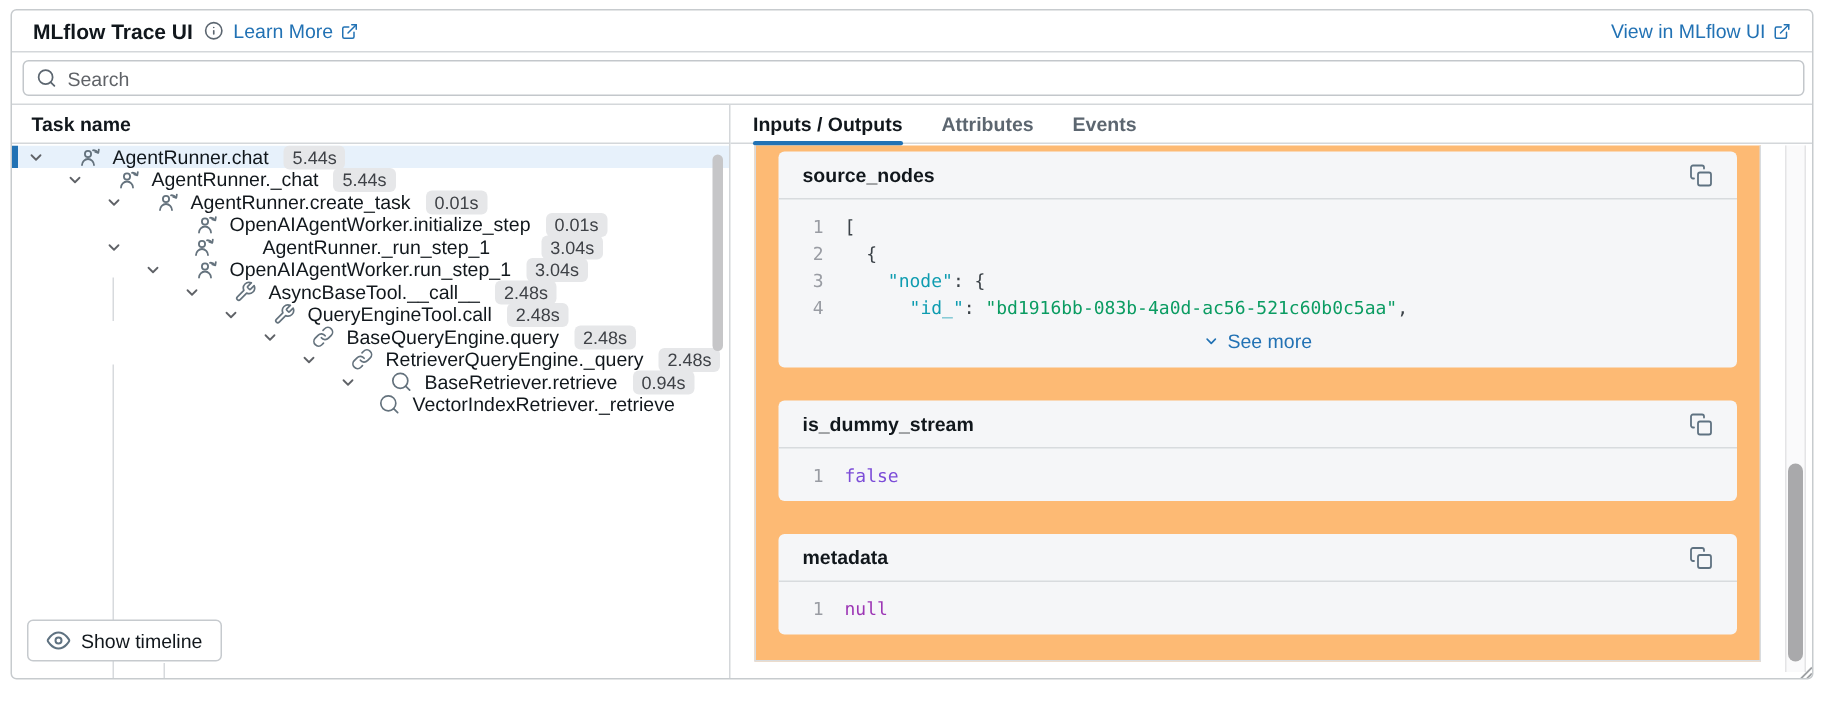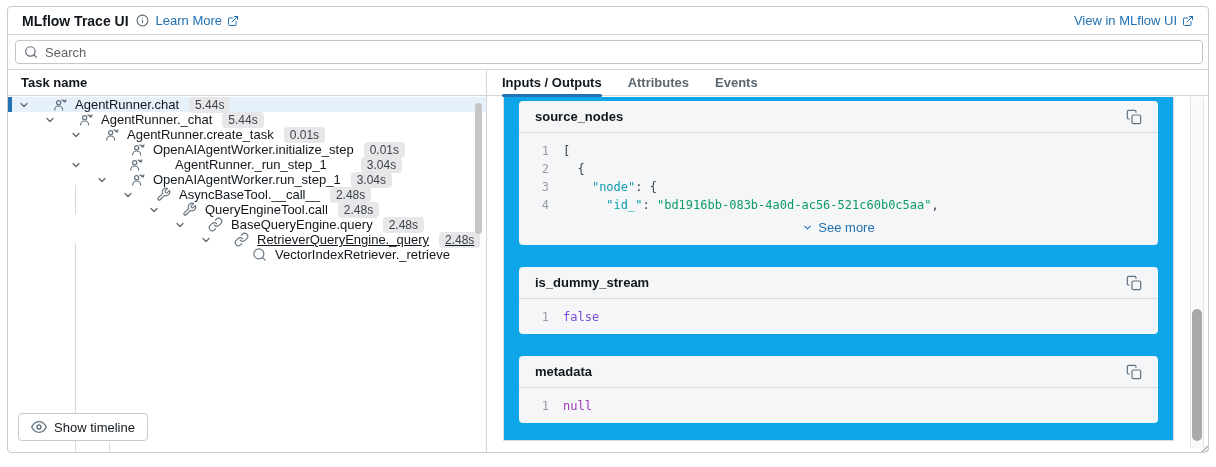--- a/index.html
+++ b/index.html
@@ -47,21 +47,21 @@
 
   
   .tabs { position:absolute; left:0; top:0; width:100%; height:26px; border-bottom:1px solid #D4D7DA;
           display:flex; align-items:flex-start; padding-left:15px; gap:26px; }
   .tab { font-size:13px; color:#5C6670; font-weight:bold; padding-top:5px; height:26px; position:relative; cursor:pointer; }
   .tab.active { color:#11171C; }
   .tab.active::after { content:""; position:absolute; left:0; right:0; bottom:-1px; height:3px; background:#2272B4; border-radius:2px; }
 
   
   .scrollbox { position:absolute; left:16px; top:27px; width:671px; height:344px;
-               border:1px solid #D9DCDF; border-top:0; overflow:hidden; background:#0ea5e9; }
+               border:1px solid #D9DCDF; border-top:0; overflow:hidden; background:#fdba74; }
   .card { margin:4px 15px 22px 15px; background:#F5F6F8; border-radius:4px; overflow:hidden; }
   .card + .card { margin-top:0; }
   .card-head { height:32px; display:flex; align-items:center; justify-content:space-between; padding:0 16px;
                border-bottom:1px solid #D8DBDE; }
   .card-title { font-size:13px; font-weight:bold; }
   .copy-btn { color:#5F7281; cursor:pointer; display:inline-flex; }
   .card-body { padding:9px 16px 8px 16px; font-family:"DejaVu Sans Mono", monospace; font-size:12px; }
   .code-line { display:flex; line-height:18px; }
   .ln { width:14px; text-align:right; color:#999CA3; margin-right:14px; flex:none; }
   .code { white-space:pre; color:#3B4248; }
@@ -269,34 +269,49 @@
             </span>
             <span class="sp-icon">
               <svg width="15" height="15" viewBox="0 0 24 24" fill="none" stroke="currentColor" stroke-linecap="round" stroke-linejoin="round" stroke-width="1.8">
                 <path d="M10 13a5 5 0 0 0 7.54.54l3-3a5 5 0 0 0-7.07-7.07l-1.72 1.71"></path>
                 <path d="M14 11a5 5 0 0 0-7.54-.54l-3 3a5 5 0 0 0 7.07 7.07l1.71-1.71"></path>
               </svg>
             </span>
             <span class="sp-label">BaseQueryEngine.query</span>
             <span class="dur">2.48s</span>
           </div>
-          <div class="tree-row" style="padding-left: 192px; text-decoration: underline;">
+          <div class="tree-row" style="padding-left: 192px;">
             <span class="chev">
               <svg width="12" height="12" viewBox="0 0 24 24" fill="none" stroke="currentColor" stroke-linecap="round" stroke-linejoin="round" stroke-width="2.4">
                 <polyline points="6 9 12 15 18 9"></polyline>
               </svg>
             </span>
             <span class="sp-icon">
               <svg width="15" height="15" viewBox="0 0 24 24" fill="none" stroke="currentColor" stroke-linecap="round" stroke-linejoin="round" stroke-width="1.8">
                 <path d="M10 13a5 5 0 0 0 7.54.54l3-3a5 5 0 0 0-7.07-7.07l-1.72 1.71"></path>
                 <path d="M14 11a5 5 0 0 0-7.54-.54l-3 3a5 5 0 0 0 7.07 7.07l1.71-1.71"></path>
               </svg>
             </span>
             <span class="sp-label">RetrieverQueryEngine._query</span>
             <span class="dur">2.48s</span>
+          </div>
+          <div class="tree-row" style="padding-left: 218px;">
+            <span class="chev">
+              <svg width="12" height="12" viewBox="0 0 24 24" fill="none" stroke="currentColor" stroke-linecap="round" stroke-linejoin="round" stroke-width="2.4">
+                <polyline points="6 9 12 15 18 9"></polyline>
+              </svg>
+            </span>
+            <span class="sp-icon">
+              <svg width="15" height="15" viewBox="0 0 24 24" fill="none" stroke="currentColor" stroke-linecap="round" stroke-linejoin="round" stroke-width="1.8">
+                <circle cx="11" cy="11" r="8"></circle>
+                <line x1="21" y1="21" x2="16.65" y2="16.65"></line>
+              </svg>
+            </span>
+            <span class="sp-label">BaseRetriever.retrieve</span>
+            <span class="dur">0.94s</span>
           </div>
           <div class="tree-row" style="padding-left: 244px;">
             <span class="sp-icon">
               <svg width="15" height="15" viewBox="0 0 24 24" fill="none" stroke="currentColor" stroke-linecap="round" stroke-linejoin="round" stroke-width="1.8">
                 <circle cx="11" cy="11" r="8"></circle>
                 <line x1="21" y1="21" x2="16.65" y2="16.65"></line>
               </svg>
             </span>
             <span class="sp-label">VectorIndexRetriever._retrieve</span>
           </div>

